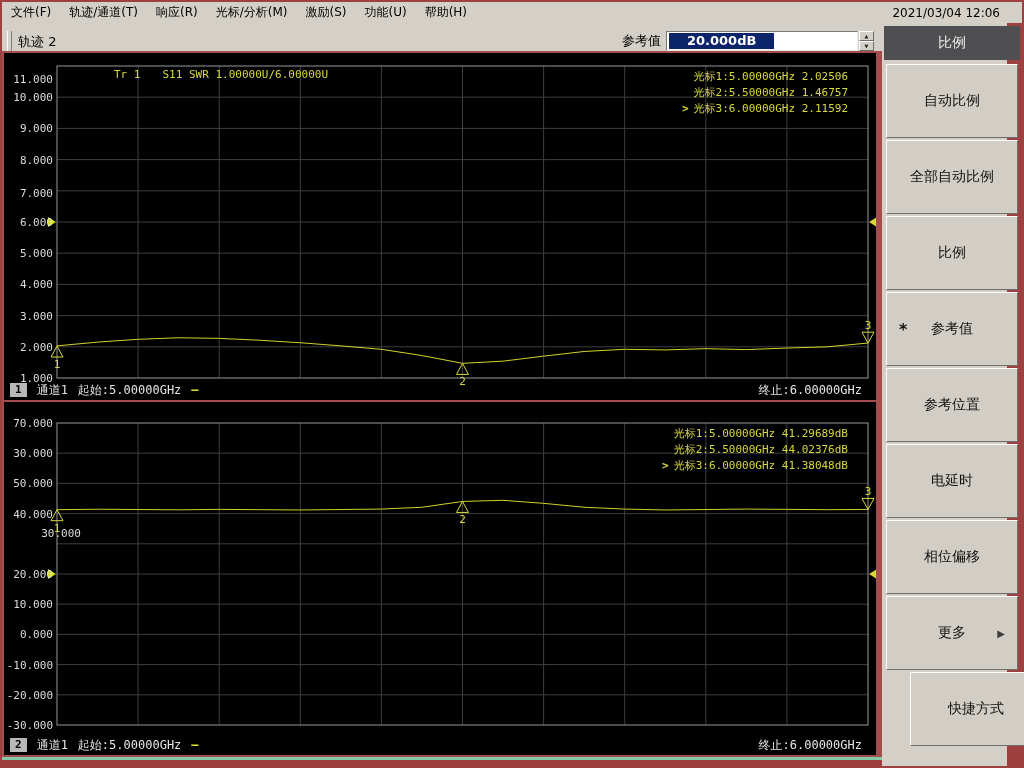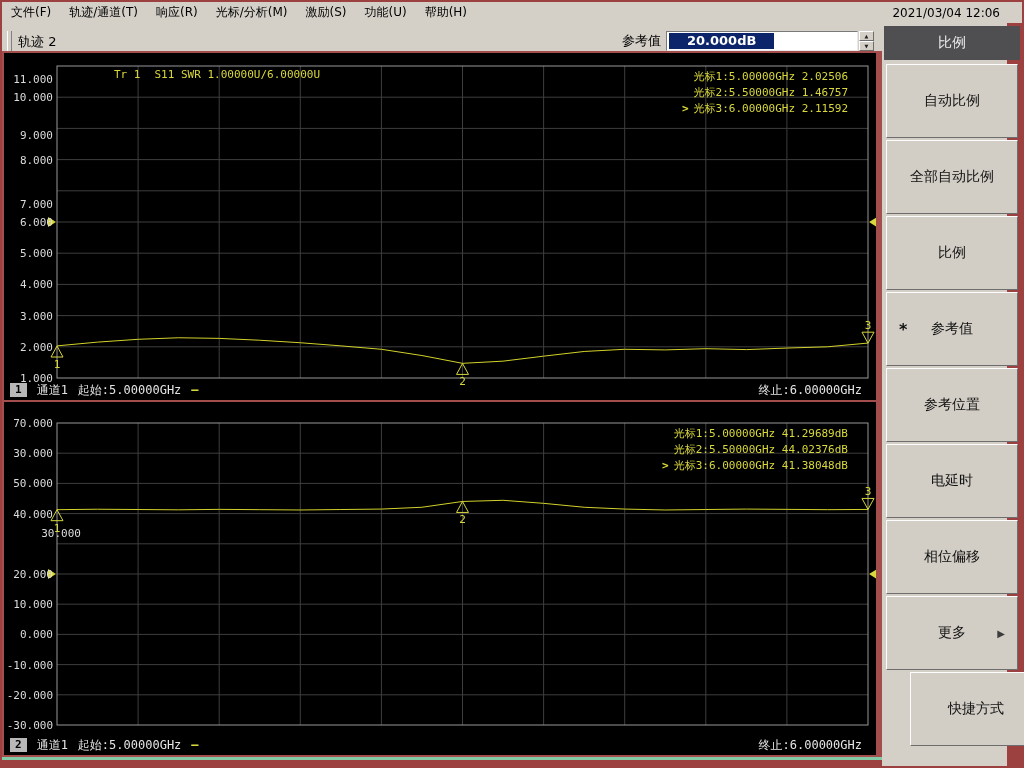--- a/index.html
+++ b/index.html
@@ -27,21 +27,21 @@
   
   .plots-region{position:absolute;left:2px;top:51px;width:880px;height:706px;background:#a34d4d;}
   .plot{position:absolute;left:2px;width:872px;background:#000;}
   .plot-1{top:2px;height:347px;}
   .plot-2{top:351px;height:353px;}
   .plot svg{position:absolute;left:0;top:0;}
   .hdr{position:absolute;left:55px;top:2px;font-family:"DejaVu Sans Mono",monospace;
     font-size:11px;color:#d8d83c;white-space:pre;}
   .trbadge{padding:0 2px;}
   .trbadge.active{background:#d8d83c;color:#000;}
-  .meas{margin-left:12px;}
+  .meas{margin-left:20px;}
   .ytick{position:absolute;left:0;width:49px;text-align:right;color:#dcdcdc;
     font-family:"DejaVu Sans Mono",monospace;font-size:11px;line-height:13px;}
   .readouts{position:absolute;right:28px;text-align:right;color:#d8d83c;
     font-family:"DejaVu Sans Mono",monospace;font-size:11px;line-height:16px;white-space:pre;}
   .selarrow{font-weight:bold;margin-right:5px;}
   .statusbar{position:absolute;left:6px;right:6px;bottom:2px;height:16px;display:flex;align-items:center;
     color:#e4e4e4;font-family:"DejaVu Sans Mono",monospace;font-size:12px;}
   .badge{background:#b8b8b8;color:#000;padding:0 5px;margin-right:10px;font-weight:bold;font-size:11px;line-height:14px;}
   .startlbl{margin-left:10px;}
   .dash{color:#d8d83c;margin-left:10px;font-weight:bold;}
@@ -135,23 +135,23 @@
       <div class="readouts" style="top: 16px;"><div><span>光标1:5.00000GHz 2.02506</span></div><div><span>光标2:5.50000GHz 1.46757</span></div><div><span class="selarrow">&gt;</span><span>光标3:6.00000GHz 2.11592</span></div></div>
       <div class="statusbar">
         <span class="badge">1</span>
         <span>通道1</span>
         <span class="startlbl">起始:5.00000GHz</span>
         <span class="dash">—</span>
         <span class="stop">终止:6.00000GHz</span>
       </div>
     <div class="ytick" style="top: 20px;">11.000</div>
         <div class="ytick" style="top: 38.2px;">10.000</div>
-        <div class="ytick" style="top: 76px;">9.000</div>
+        <div class="ytick" style="top: 69px;">9.000</div>
         <div class="ytick" style="top: 100.6px;">8.000</div>
-        <div class="ytick" style="top: 145px;">7.000</div>
+        <div class="ytick" style="top: 134px;">7.000</div>
         <div class="ytick" style="top: 163px;">6.000</div>
         <div class="ytick" style="top: 194.2px;">5.000</div>
         <div class="ytick" style="top: 225.4px;">4.000</div>
         <div class="ytick" style="top: 256.6px;">3.000</div>
         <div class="ytick" style="top: 287.8px;">2.000</div>
         <div class="ytick" style="top: 319px;">1.000</div>
       </div>
 
     <div class="plot plot-2">
         <svg width="872" height="353">

